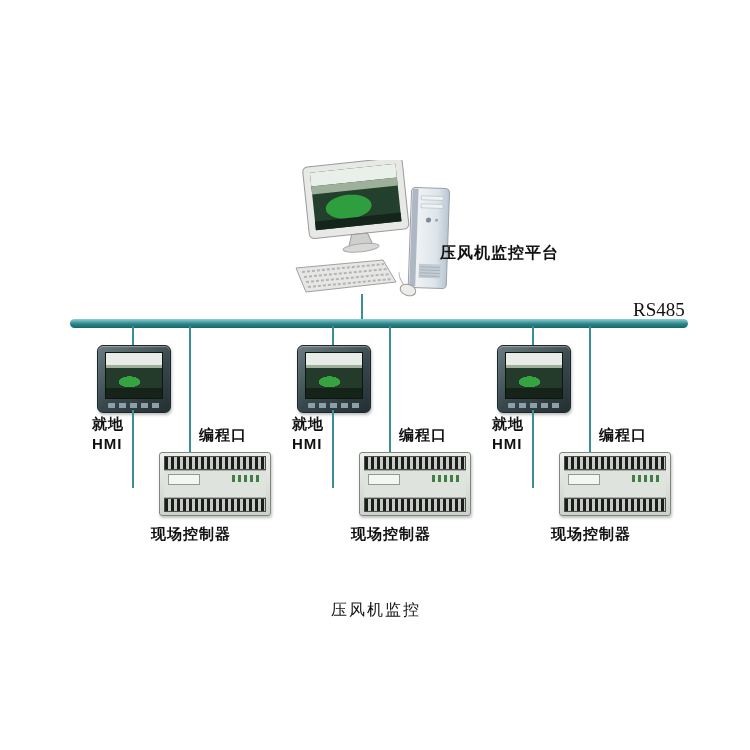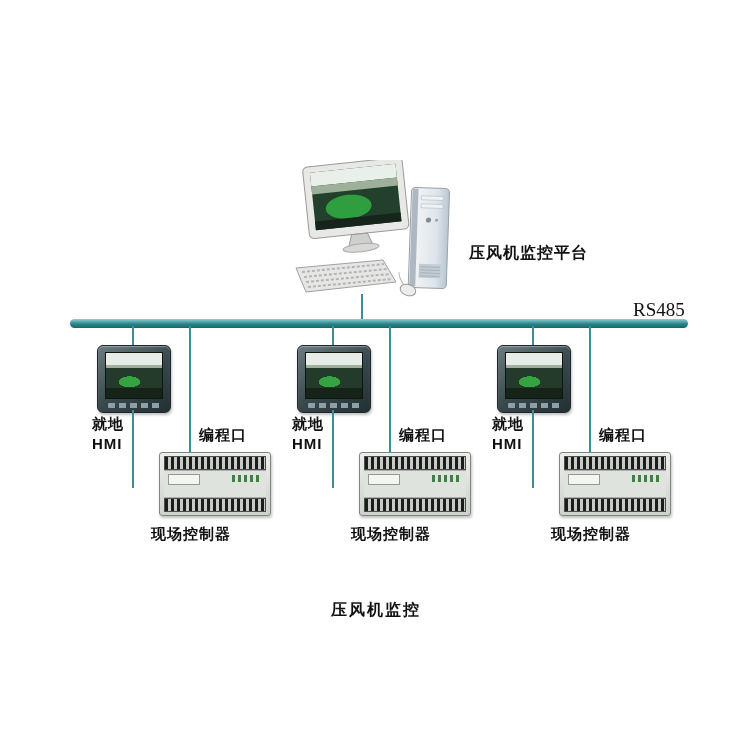--- a/index.html
+++ b/index.html
@@ -11,23 +11,23 @@
 
   
   .bus{
     position:absolute;left:70px;top:319px;width:618px;height:9px;border-radius:5px;
     background:linear-gradient(180deg,#8fd0d6,#2a8589 55%,#17666b);
   }
   .vline{position:absolute;width:2px;background:#3a8f95;}
 
   
   .lbl{position:absolute;font-weight:bold;font-size:15px;letter-spacing:1px;white-space:nowrap;}
-  .platform-lbl{position:absolute;left:469px;top:243px;font-weight:bold;font-size:16px;letter-spacing:1px;}
+  .platform-lbl{position:absolute;left:440px;top:243px;font-weight:bold;font-size:16px;letter-spacing:1px;}
   .rs485-lbl{position:absolute;left:633px;top:287px;font-family:"Liberation Serif","DejaVu Serif",serif;font-size:19px;font-weight:normal;letter-spacing:0;margin-top:12px;}
-  .caption-lbl{position:absolute;left:331px;top:600px;font-weight:bold;font-size:16px;letter-spacing:2px;}
+  .caption-lbl{position:absolute;left:331px;top:600px;font-weight:normal;font-size:16px;letter-spacing:2px;}
   .hmi-lbl{line-height:20px;}
 
   
   .hmi{
     position:absolute;width:72px;height:66px;border-radius:6px;
     background:linear-gradient(145deg,#6b7d82,#37474c 55%,#232f33);
     border:1px solid #1d272a;box-shadow:inset 0 1px 1px rgba(255,255,255,.35),1px 2px 3px rgba(0,0,0,.25);
   }
   .hmi .screen{
     position:absolute;left:7px;top:6px;right:7px;bottom:13px;border:1px solid #0d1412;

